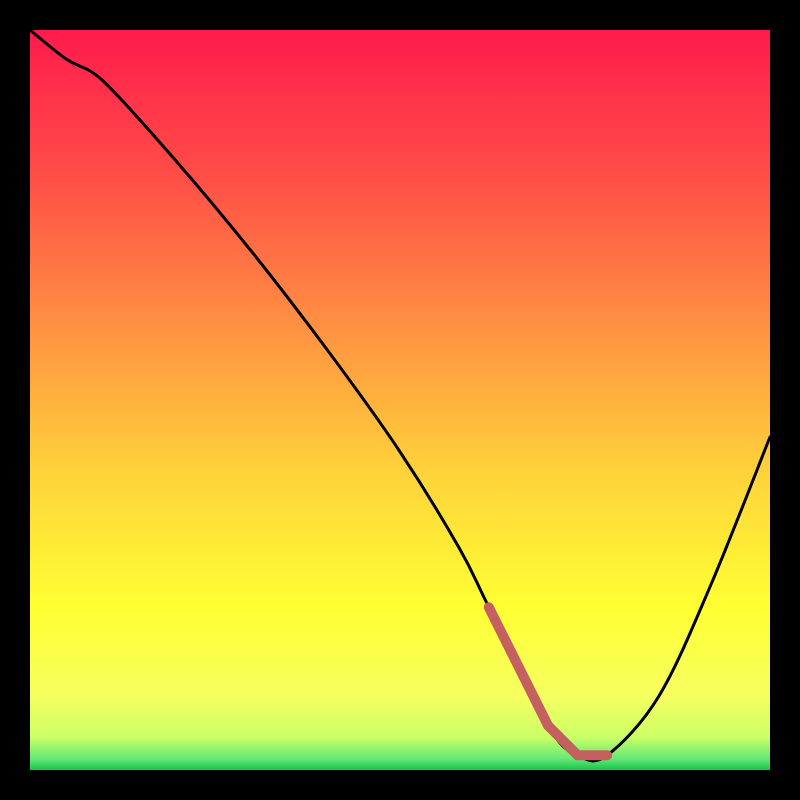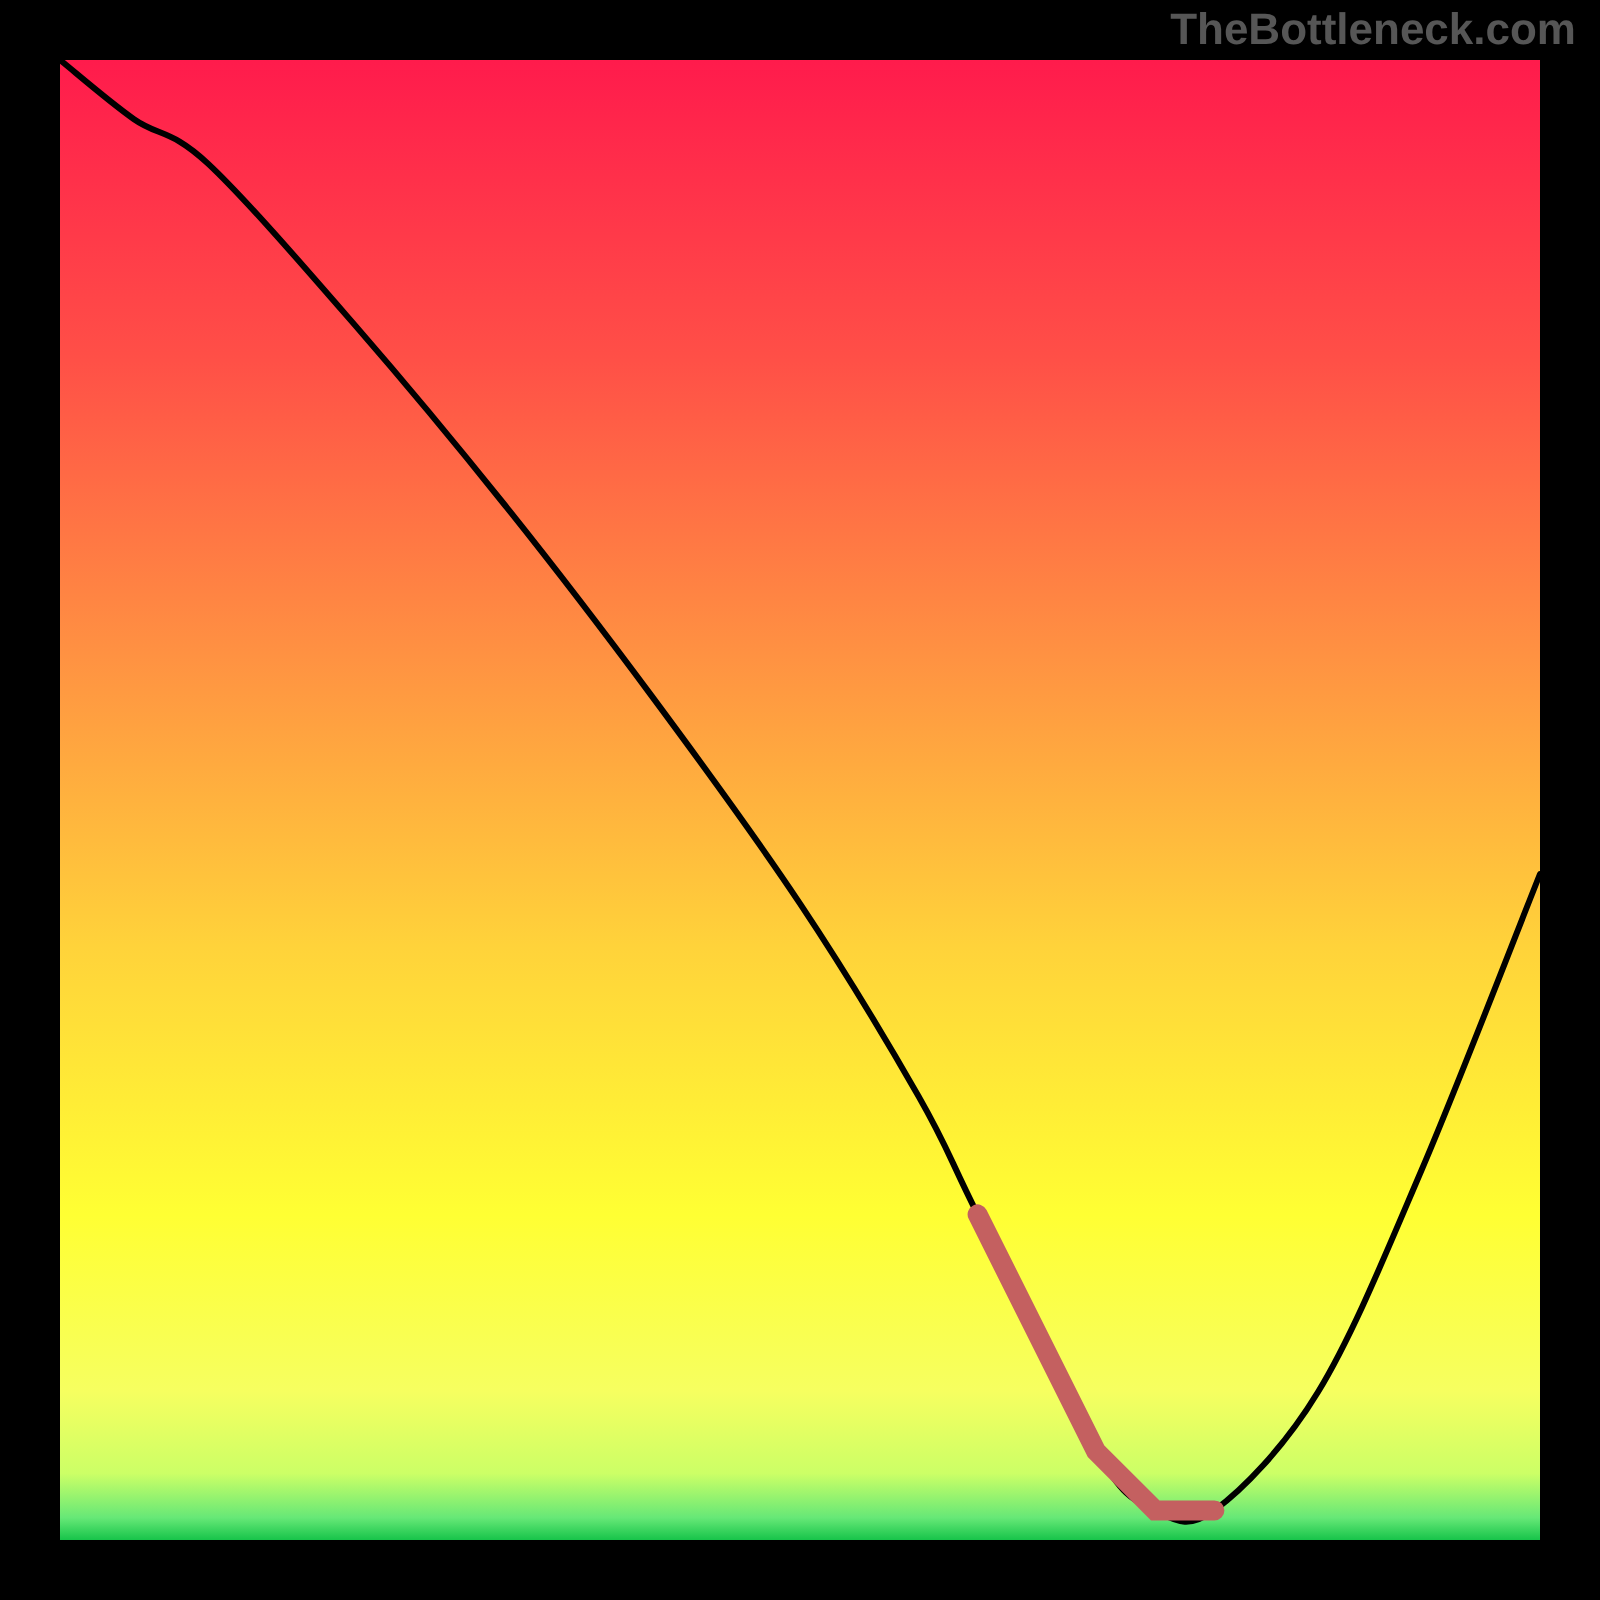--- a/index.html
+++ b/index.html
@@ -40,21 +40,20 @@
     position: absolute;
     left: 0; top: 0;
     width: 100%; height: 100%;
     z-index: 5;
   }
 </style>
 </head>
 <body>
 
 <div class="chart-container">
-  <div class="watermark">TheBottleneck.com</div>
   <div class="plot-area">
     <svg class="gradient" viewBox="0 0 740 740" preserveAspectRatio="none">
       <defs>
         <linearGradient id="heat" x1="0" y1="0" x2="0" y2="1">
             <stop offset="0.00%" stop-color="#ff1b4c"></stop>
             <stop offset="20.00%" stop-color="#ff4f47"></stop>
             <stop offset="40.00%" stop-color="#ff9142"></stop>
             <stop offset="60.00%" stop-color="#ffd33a"></stop>
             <stop offset="78.00%" stop-color="#ffff33"></stop>
             <stop offset="90.00%" stop-color="#f6ff60"></stop>

